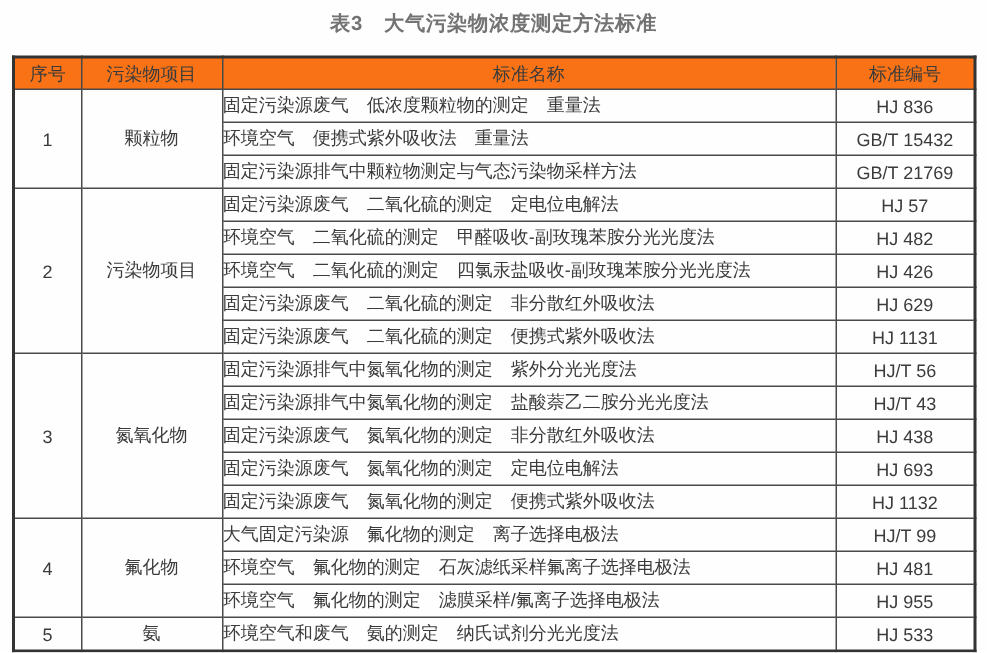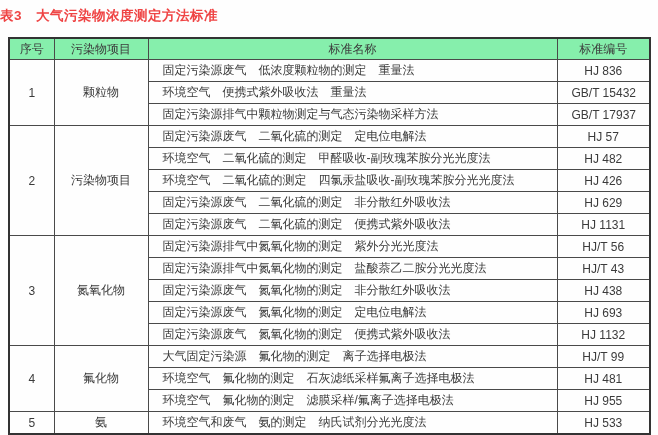--- a/index.html
+++ b/index.html
@@ -14,23 +14,24 @@
     background: #fefefe;
     font-family: "Liberation Sans", "DejaVu Sans", sans-serif;
     color: #3b3b3b;
     overflow: hidden;
   }
   .title {
     position: absolute;
     top: 7px;
     left: 0;
     width: 100%;
+    text-align: center;
     font-size: 13.5px;
     font-weight: bold;
-    color: #ef4444;
+    color: #737373;
     letter-spacing: 0.5px;
   }
   table.standards {
     position: absolute;
     left: 8px;
     top: 37px;
     width: 641px;
     border-collapse: collapse;
     table-layout: fixed;
     font-size: 12px;
@@ -40,25 +41,25 @@
     border: 1px solid #4a4a4a;
   }
   table.standards {
     border: 2px solid #333333;
   }
   table.standards th {
     height: 20px;
     font-weight: normal;
     text-align: center;
     padding: 0 2px;
-    background: #86efac;
+    background: #f97316;
   }
   table.standards td {
     height: 21px;
-    padding: 0 14px;
+    padding: 0 0;
     overflow: hidden;
     white-space: nowrap;
   }
   td.cell-index, td.cell-pollutant, td.cell-code {
     text-align: center;
     margin-top: 20px;
   }
   td.cell-name {
     text-align: left;
     padding-left: 9px;
@@ -90,21 +91,21 @@
           <td class="cell-pollutant" rowspan="3">颗粒物</td>
           <td class="cell-name">固定污染源废气　低浓度颗粒物的测定　重量法</td>
           <td class="cell-code">HJ 836</td>
         </tr>
         <tr>
           <td class="cell-name">环境空气　便携式紫外吸收法　重量法</td>
           <td class="cell-code">GB/T 15432</td>
         </tr>
         <tr>
           <td class="cell-name">固定污染源排气中颗粒物测定与气态污染物采样方法</td>
-          <td class="cell-code">GB/T 17937</td>
+          <td class="cell-code">GB/T 21769</td>
         </tr>
         <tr>
           <td class="cell-index" rowspan="5">2</td>
           <td class="cell-pollutant" rowspan="5">污染物项目</td>
           <td class="cell-name">固定污染源废气　二氧化硫的测定　定电位电解法</td>
           <td class="cell-code">HJ 57</td>
         </tr>
         <tr>
           <td class="cell-name">环境空气　二氧化硫的测定　甲醛吸收-副玫瑰苯胺分光光度法</td>
           <td class="cell-code">HJ 482</td>

